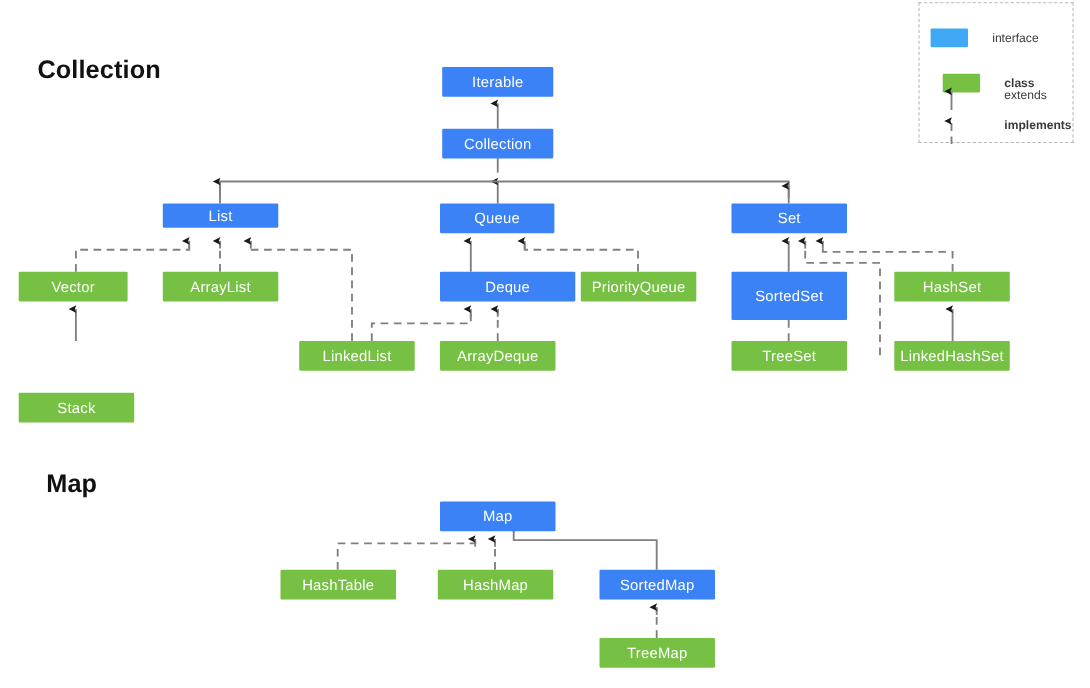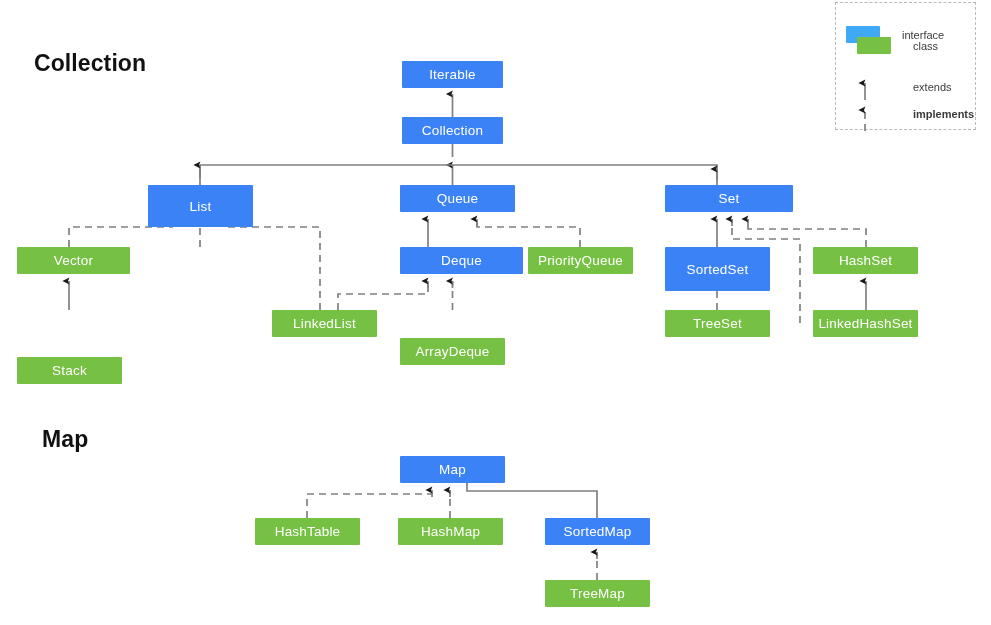--- a/index.html
+++ b/index.html
@@ -151,49 +151,50 @@
       <path d="M450 497 L450 490" marker-end="url(#arrowUp)"></path>
     </g>
   </svg>
 
   <div class="section-title" style="left:34px; top:50px;">Collection</div>
   <div class="section-title" style="left:42px; top:426px;">Map</div>
 
   <div class="node iface" style="left:402px; top:61px; width:101px; height:27px;">Iterable</div>
   <div class="node iface" style="left:402px; top:117px; width:101px; height:27px;">Collection</div>
 
-  <div class="node iface" style="left:148px; top:185px; width:105px; height:42px;">List</div>
-  <div class="node iface" style="left:400px; top:185px; width:115px; height:27px;">Queue</div>
-  <div class="node iface" style="left:665px; top:185px; width:128px; height:27px;">Set</div>
-
-  <div class="node cls" style="left:17px; top:247px; width:113px; height:27px;">Vector</div>
+  <div class="node iface" style="left:148px; top:185px; width:105px; height:22px;">List</div>
+  <div class="node iface" style="left:400px; top:185px; width:104px; height:27px;">Queue</div>
+  <div class="node iface" style="left:665px; top:185px; width:105px; height:27px;">Set</div>
+
+  <div class="node cls" style="left:17px; top:247px; width:99px; height:27px;">Vector</div>
+  <div class="node cls" style="left:148px; top:247px; width:105px; height:27px;">ArrayList</div>
   <div class="node iface" style="left:400px; top:247px; width:123px; height:27px;">Deque</div>
   <div class="node cls" style="left:528px; top:247px; width:105px; height:27px;">PriorityQueue</div>
   <div class="node iface" style="left:665px; top:247px; width:105px; height:44px;">SortedSet</div>
   <div class="node cls" style="left:813px; top:247px; width:105px; height:27px;text-align:right;">HashSet</div>
 
   <div class="node cls" style="left:17px; top:310px; width:105px; height:27px;margin-top:47px;">Stack</div>
   <div class="node cls" style="left:272px; top:310px; width:105px; height:27px;">LinkedList</div>
-  <div class="node cls" style="left:400px; top:310px; width:105px; height:27px;margin-top:28px;">ArrayDeque</div>
+  <div class="node cls" style="left:400px; top:310px; width:105px; height:27px;">ArrayDeque</div>
   <div class="node cls" style="left:665px; top:310px; width:105px; height:27px;">TreeSet</div>
   <div class="node cls" style="left:813px; top:310px; width:105px; height:27px;">LinkedHashSet</div>
 
   <div class="node iface" style="left:400px; top:456px; width:105px; height:27px;">Map</div>
   <div class="node cls" style="left:398px; top:518px; width:105px; height:27px;">HashMap</div>
   <div class="node cls" style="left:255px; top:518px; width:105px; height:27px;">HashTable</div>
   <div class="node iface" style="left:545px; top:518px; width:105px; height:27px;">SortedMap</div>
   <div class="node cls" style="left:545px; top:580px; width:105px; height:27px;">TreeMap</div>
 
   <div id="legend">
     <div class="legend-row" style="left:10px; top:23px;">
       <span class="legend-swatch iface"></span>
       <span class="legend-label">interface</span>
     </div>
 
-    <div class="legend-row" style="left:21px; top:34px;">
+    <div class="legend-row" style="left:21px; top:64px;font-weight:bold;">
       <span class="legend-swatch cls"></span>
       <span class="legend-label">class</span>
     </div>
 
     <div class="legend-row" style="left:21px; top:71px;">
       <span class="legend-wire">
         <svg width="34" height="26" viewBox="0 0 34 26">
           <defs>
             <marker id="lgArrowA" markerWidth="9" markerHeight="9" refX="4.5" refY="7.2" orient="auto" markerUnits="userSpaceOnUse">
               <path d="M4.5 0.6 L8 7.6 L4.5 6.2 L1 7.6 Z" fill="#1a1a1a"></path>

